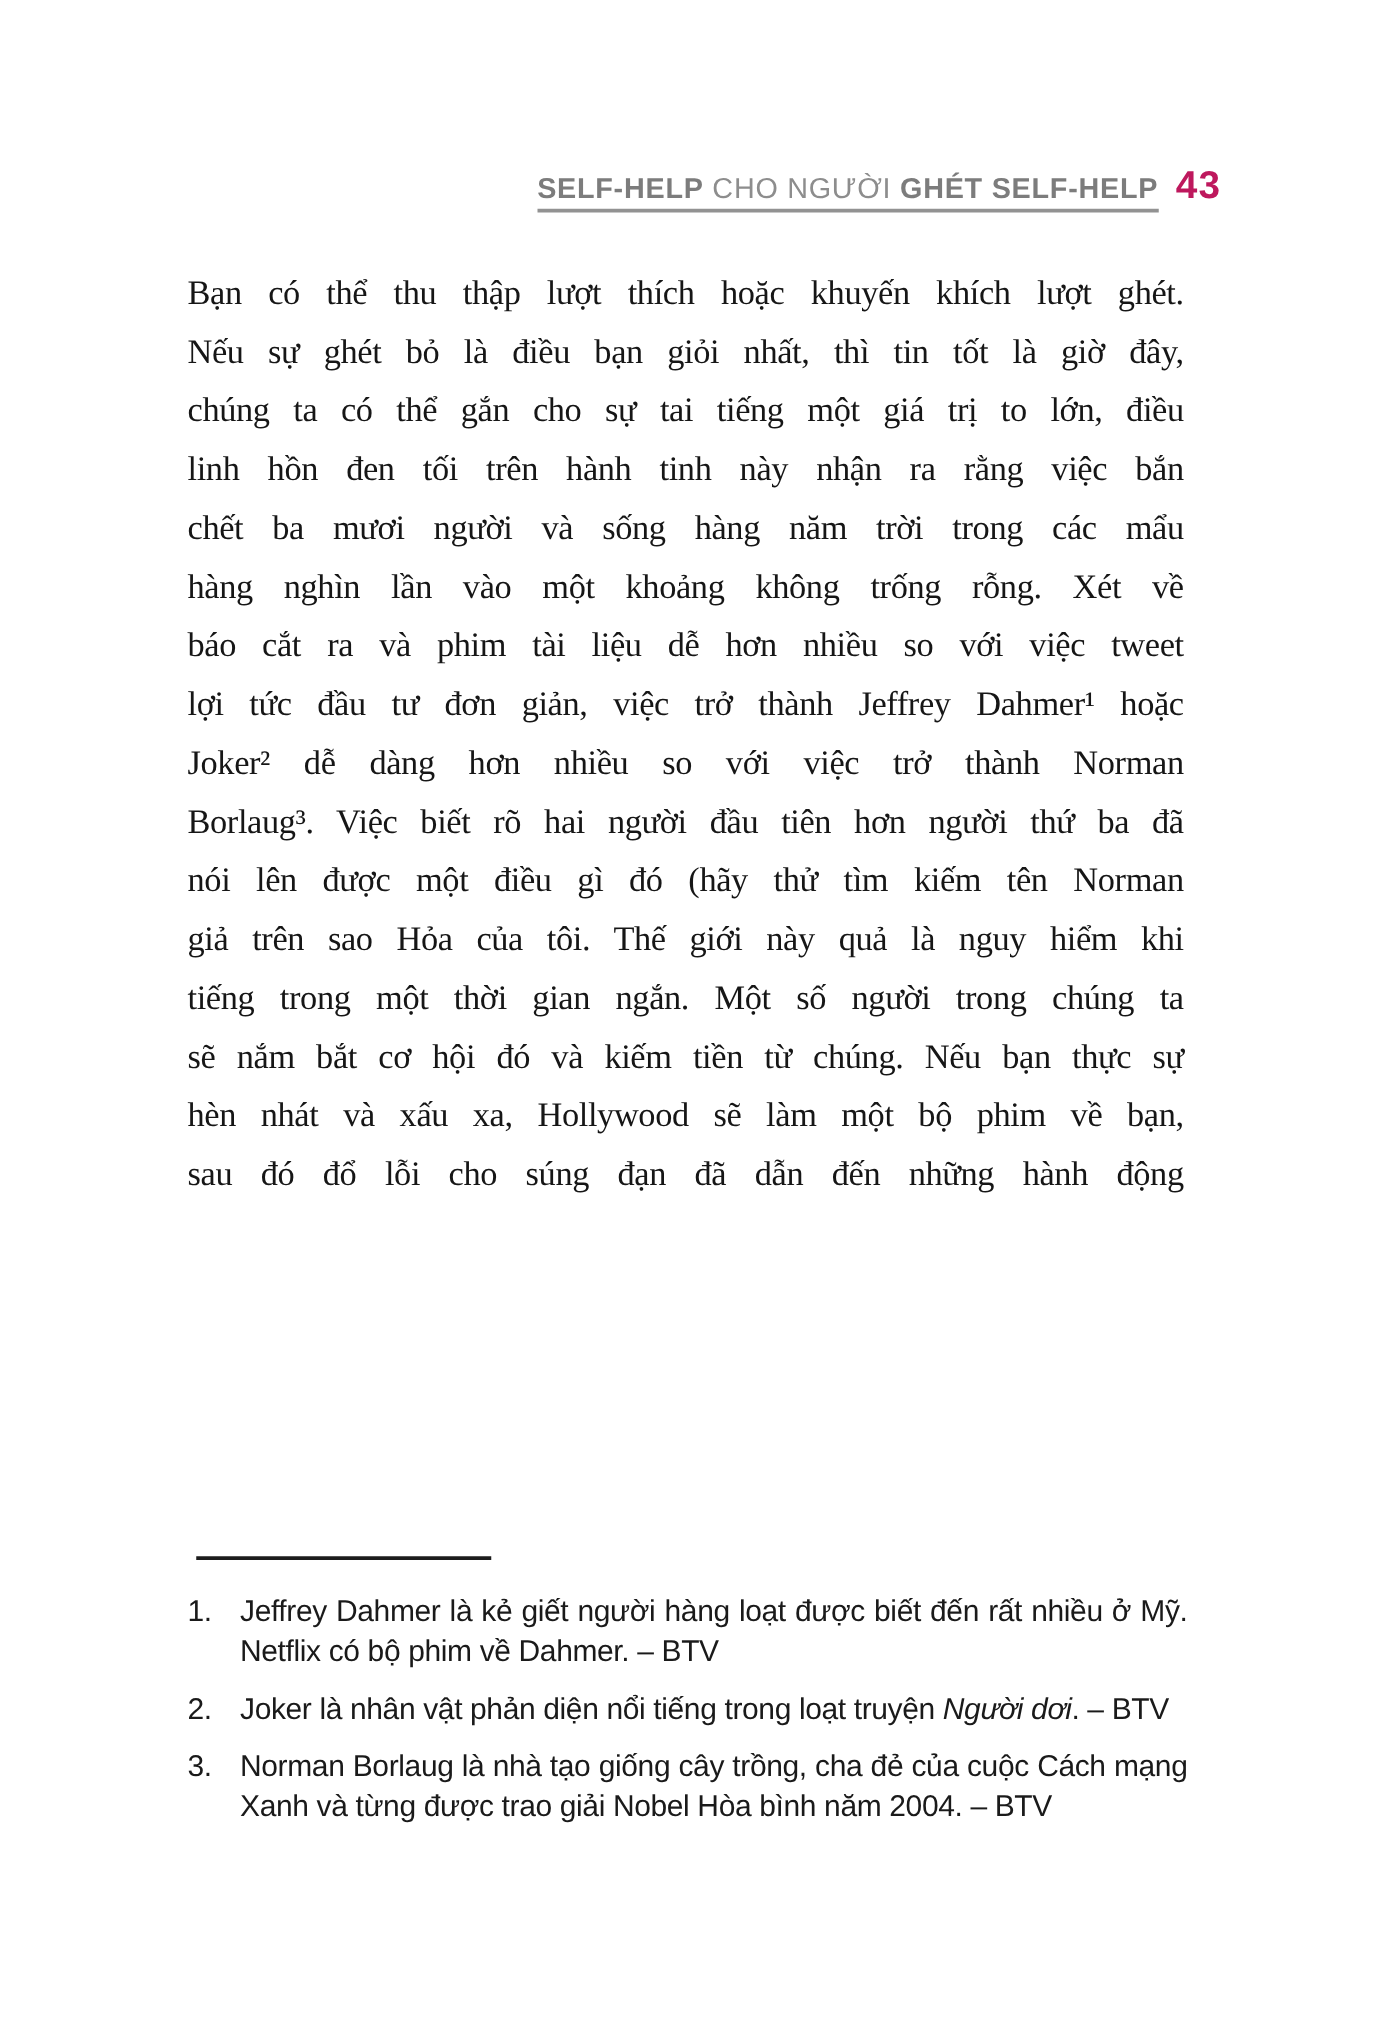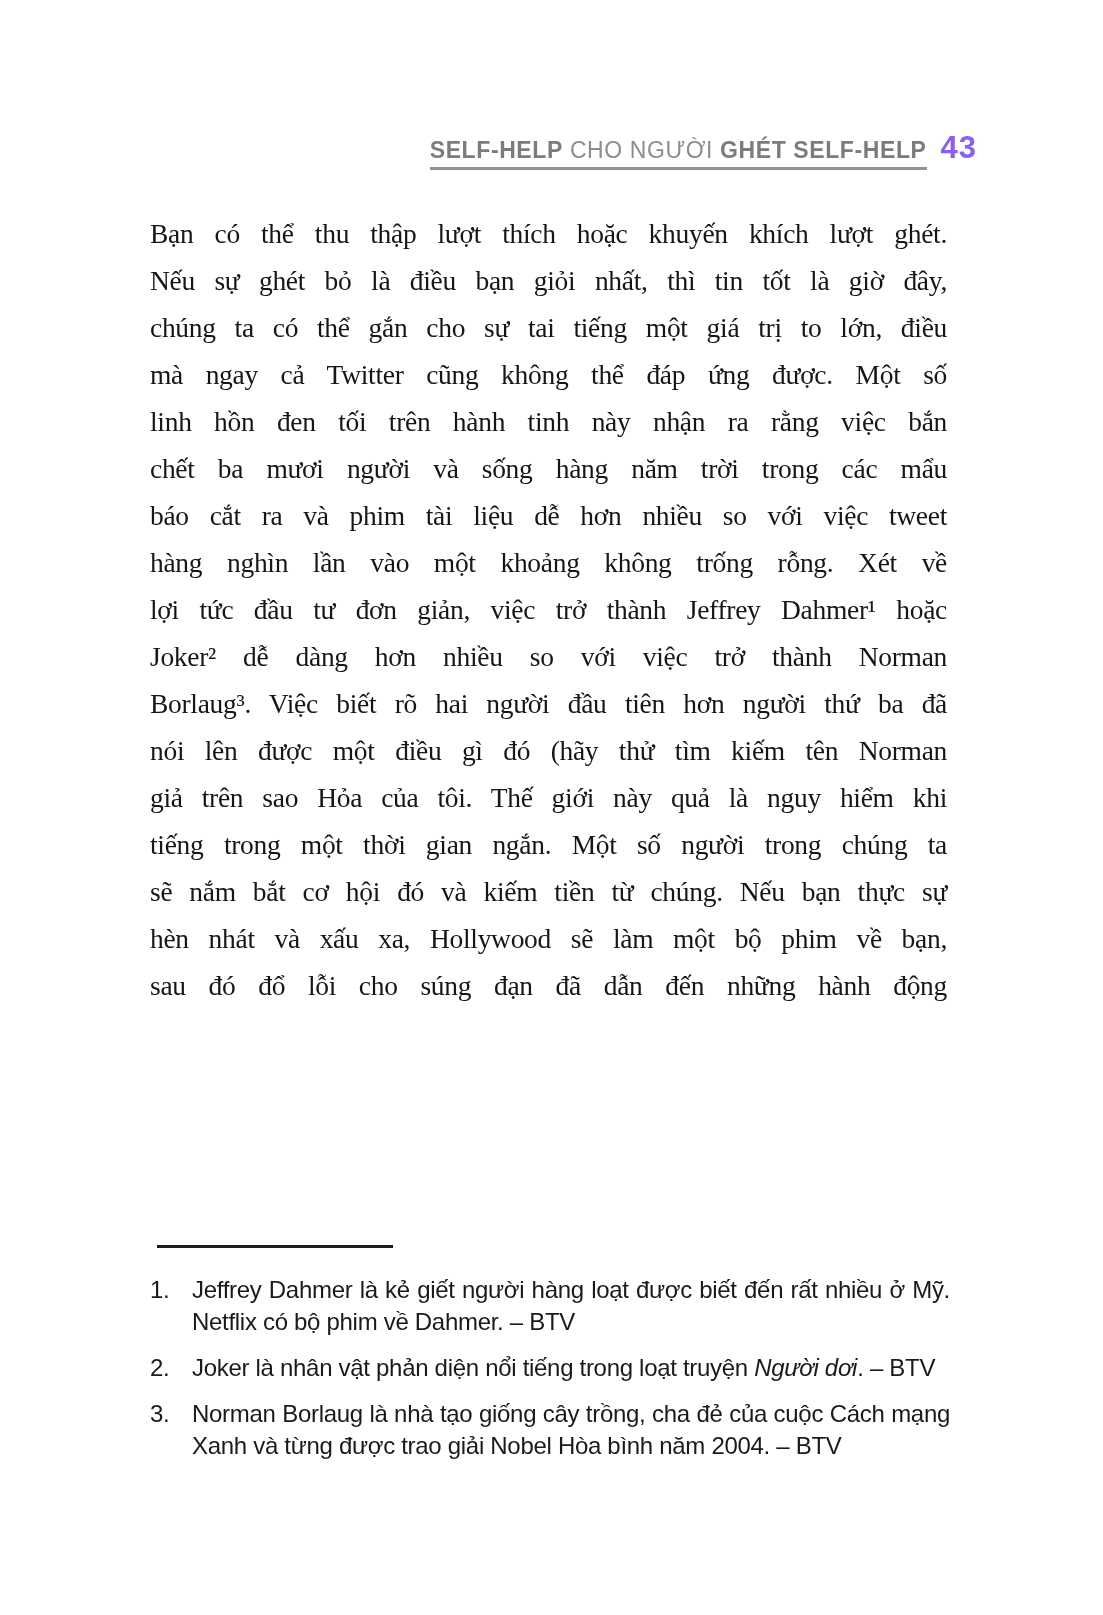--- a/index.html
+++ b/index.html
@@ -30,21 +30,21 @@
     font-weight: 700;
     letter-spacing: 0.6px;
     color: #7c7c7c;
     white-space: pre;
   }
   .header-title .seg { white-space: pre; }
   .header-title .light { font-weight: 400; color: #8d8d8d; }
   .page-number {
     font-size: 31px;
     font-weight: 700;
-    color: #8b5cf6;
+    color: #be185d;
     margin-left: 14px;
     letter-spacing: 1px;
   }
   
   .body-text {
     position: absolute;
     left: 150px;
     top: 210px;
     width: 797px;
     font-size: 27.5px;
@@ -90,25 +90,24 @@
 
   <div class="header">
     <span class="header-title"><span class="seg">SELF-HELP</span><span class="seg light"> CHO NGƯỜI </span><span class="seg">GHÉT SELF-HELP</span></span>
     <span class="page-number">43</span>
   </div>
 
   <div class="body-text">
       <div class="body-line">Bạn có thể thu thập lượt thích hoặc khuyến khích lượt ghét.</div>
       <div class="body-line">Nếu sự ghét bỏ là điều bạn giỏi nhất, thì tin tốt là giờ đây,</div>
       <div class="body-line">chúng ta có thể gắn cho sự tai tiếng một giá trị to lớn, điều</div>
-      <div class="body-line">mà ngay cả Twitter cũng không thể đáp ứng được. Một số</div>
       <div class="body-line">linh hồn đen tối trên hành tinh này nhận ra rằng việc bắn</div>
       <div class="body-line">chết ba mươi người và sống hàng năm trời trong các mẩu</div>
+      <div class="body-line">hàng nghìn lần vào một khoảng không trống rỗng. Xét về</div>
       <div class="body-line">báo cắt ra và phim tài liệu dễ hơn nhiều so với việc tweet</div>
-      <div class="body-line">hàng nghìn lần vào một khoảng không trống rỗng. Xét về</div>
       <div class="body-line">lợi tức đầu tư đơn giản, việc trở thành Jeffrey Dahmer¹ hoặc</div>
       <div class="body-line">Joker² dễ dàng hơn nhiều so với việc trở thành Norman</div>
       <div class="body-line">Borlaug³. Việc biết rõ hai người đầu tiên hơn người thứ ba đã</div>
       <div class="body-line">nói lên được một điều gì đó (hãy thử tìm kiếm tên Norman</div>
       <div class="body-line">giả trên sao Hỏa của tôi. Thế giới này quả là nguy hiểm khi</div>
       <div class="body-line">tiếng trong một thời gian ngắn. Một số người trong chúng ta</div>
       <div class="body-line">sẽ nắm bắt cơ hội đó và kiếm tiền từ chúng. Nếu bạn thực sự</div>
       <div class="body-line">hèn nhát và xấu xa, Hollywood sẽ làm một bộ phim về bạn,</div>
       <div class="body-line">sau đó đổ lỗi cho súng đạn đã dẫn đến những hành động</div>
     </div>

